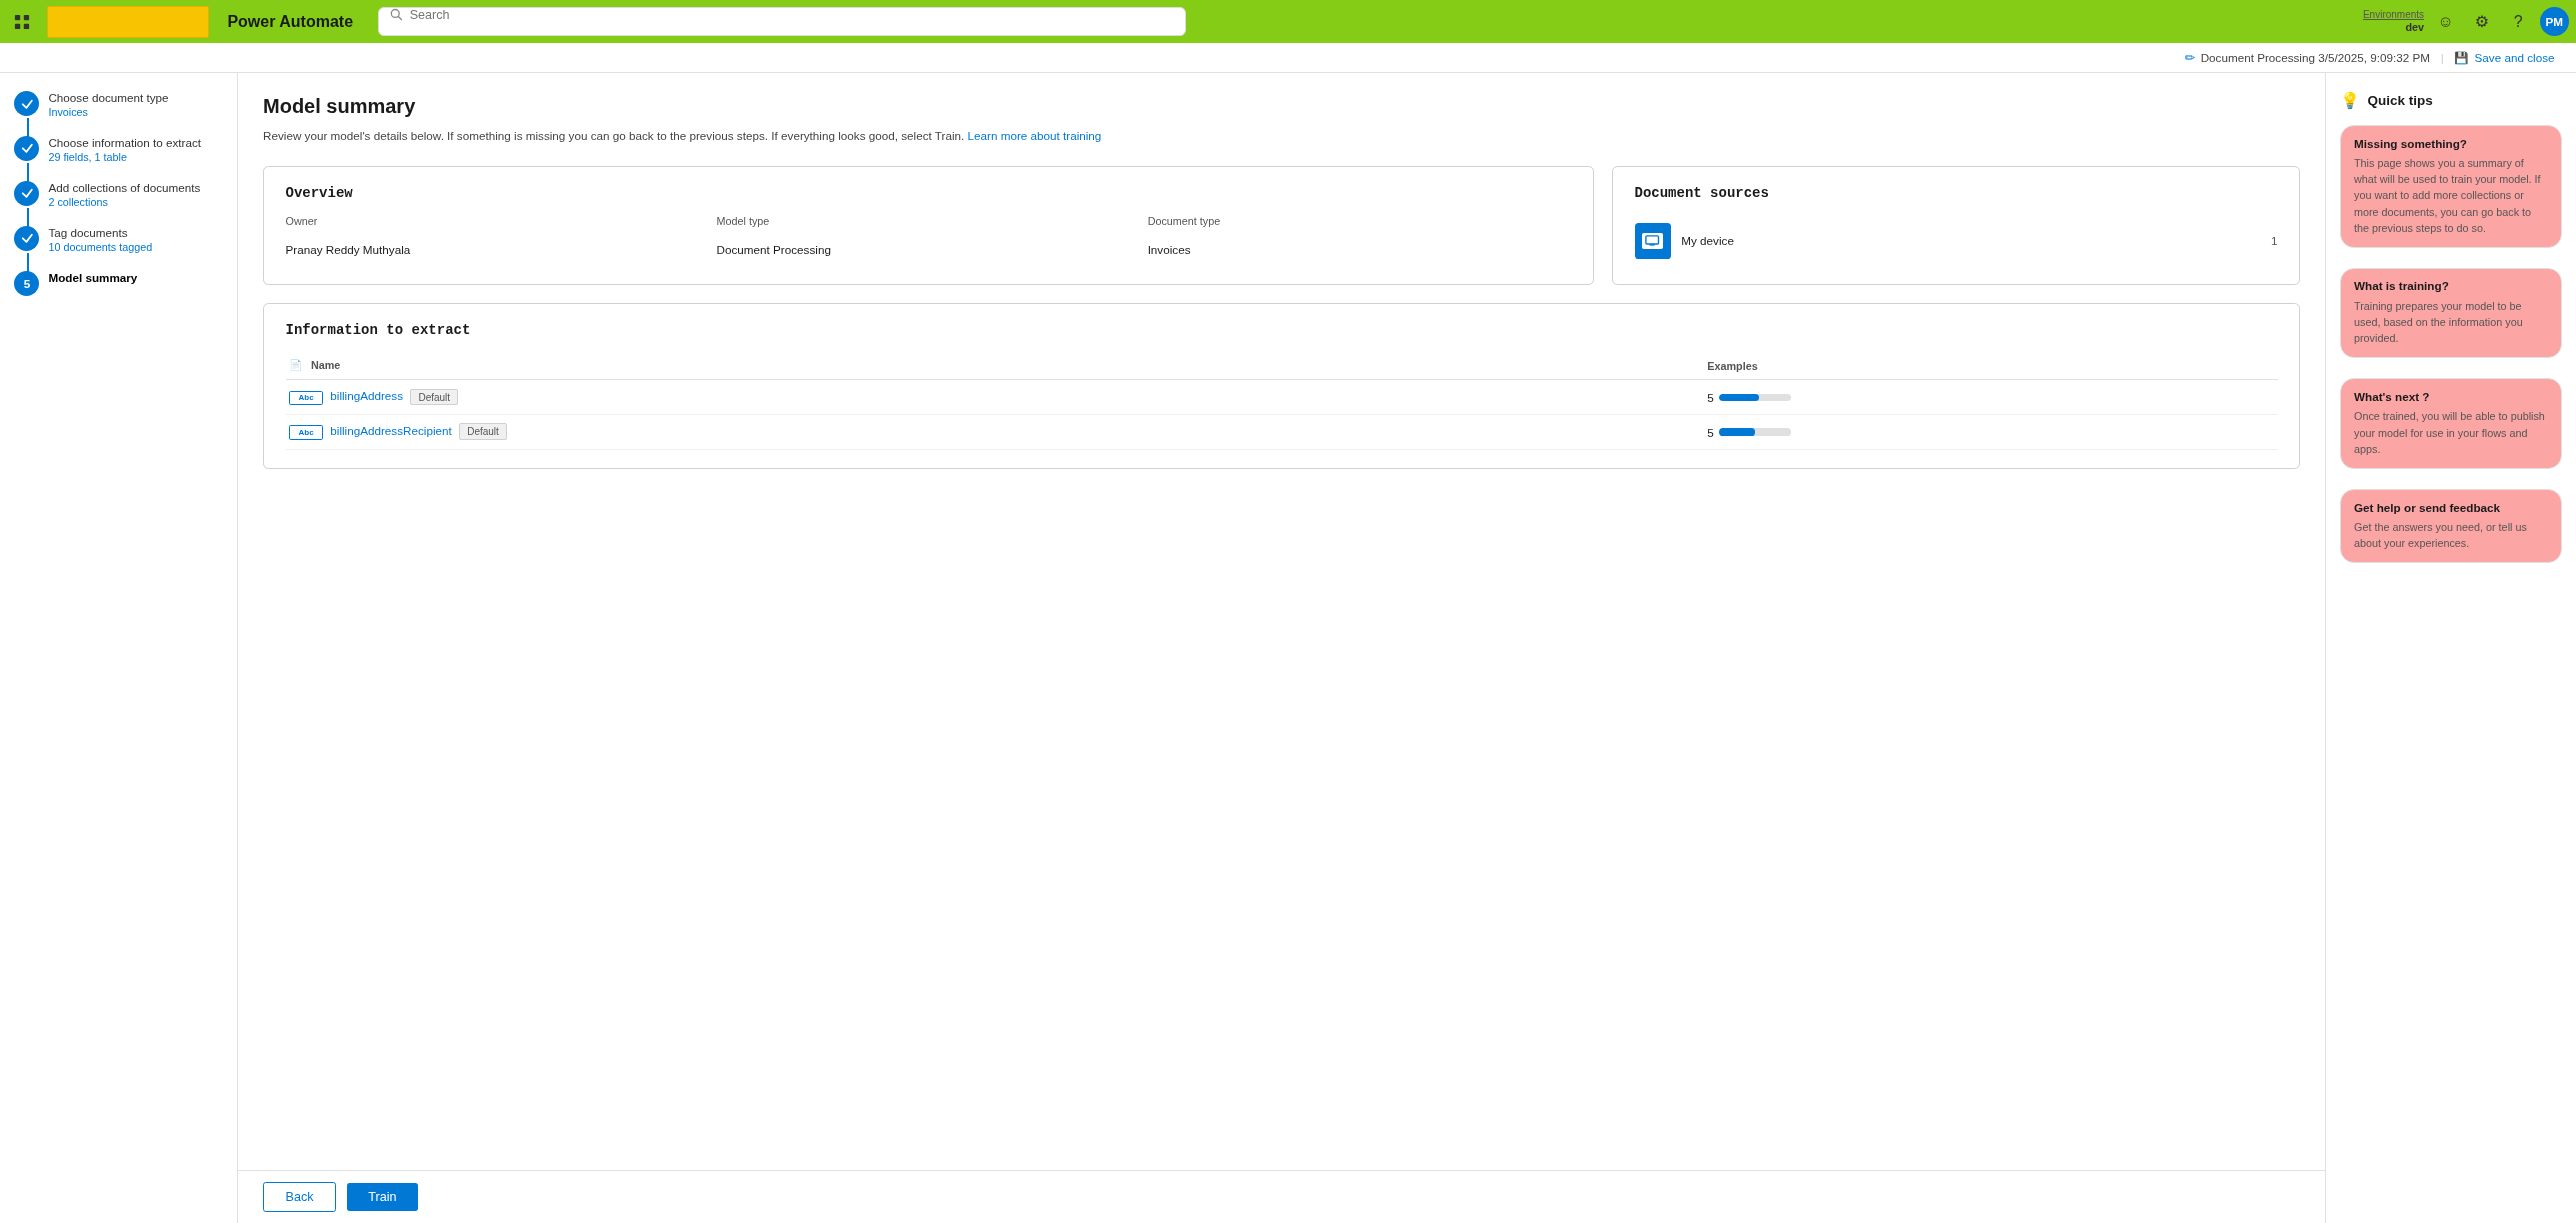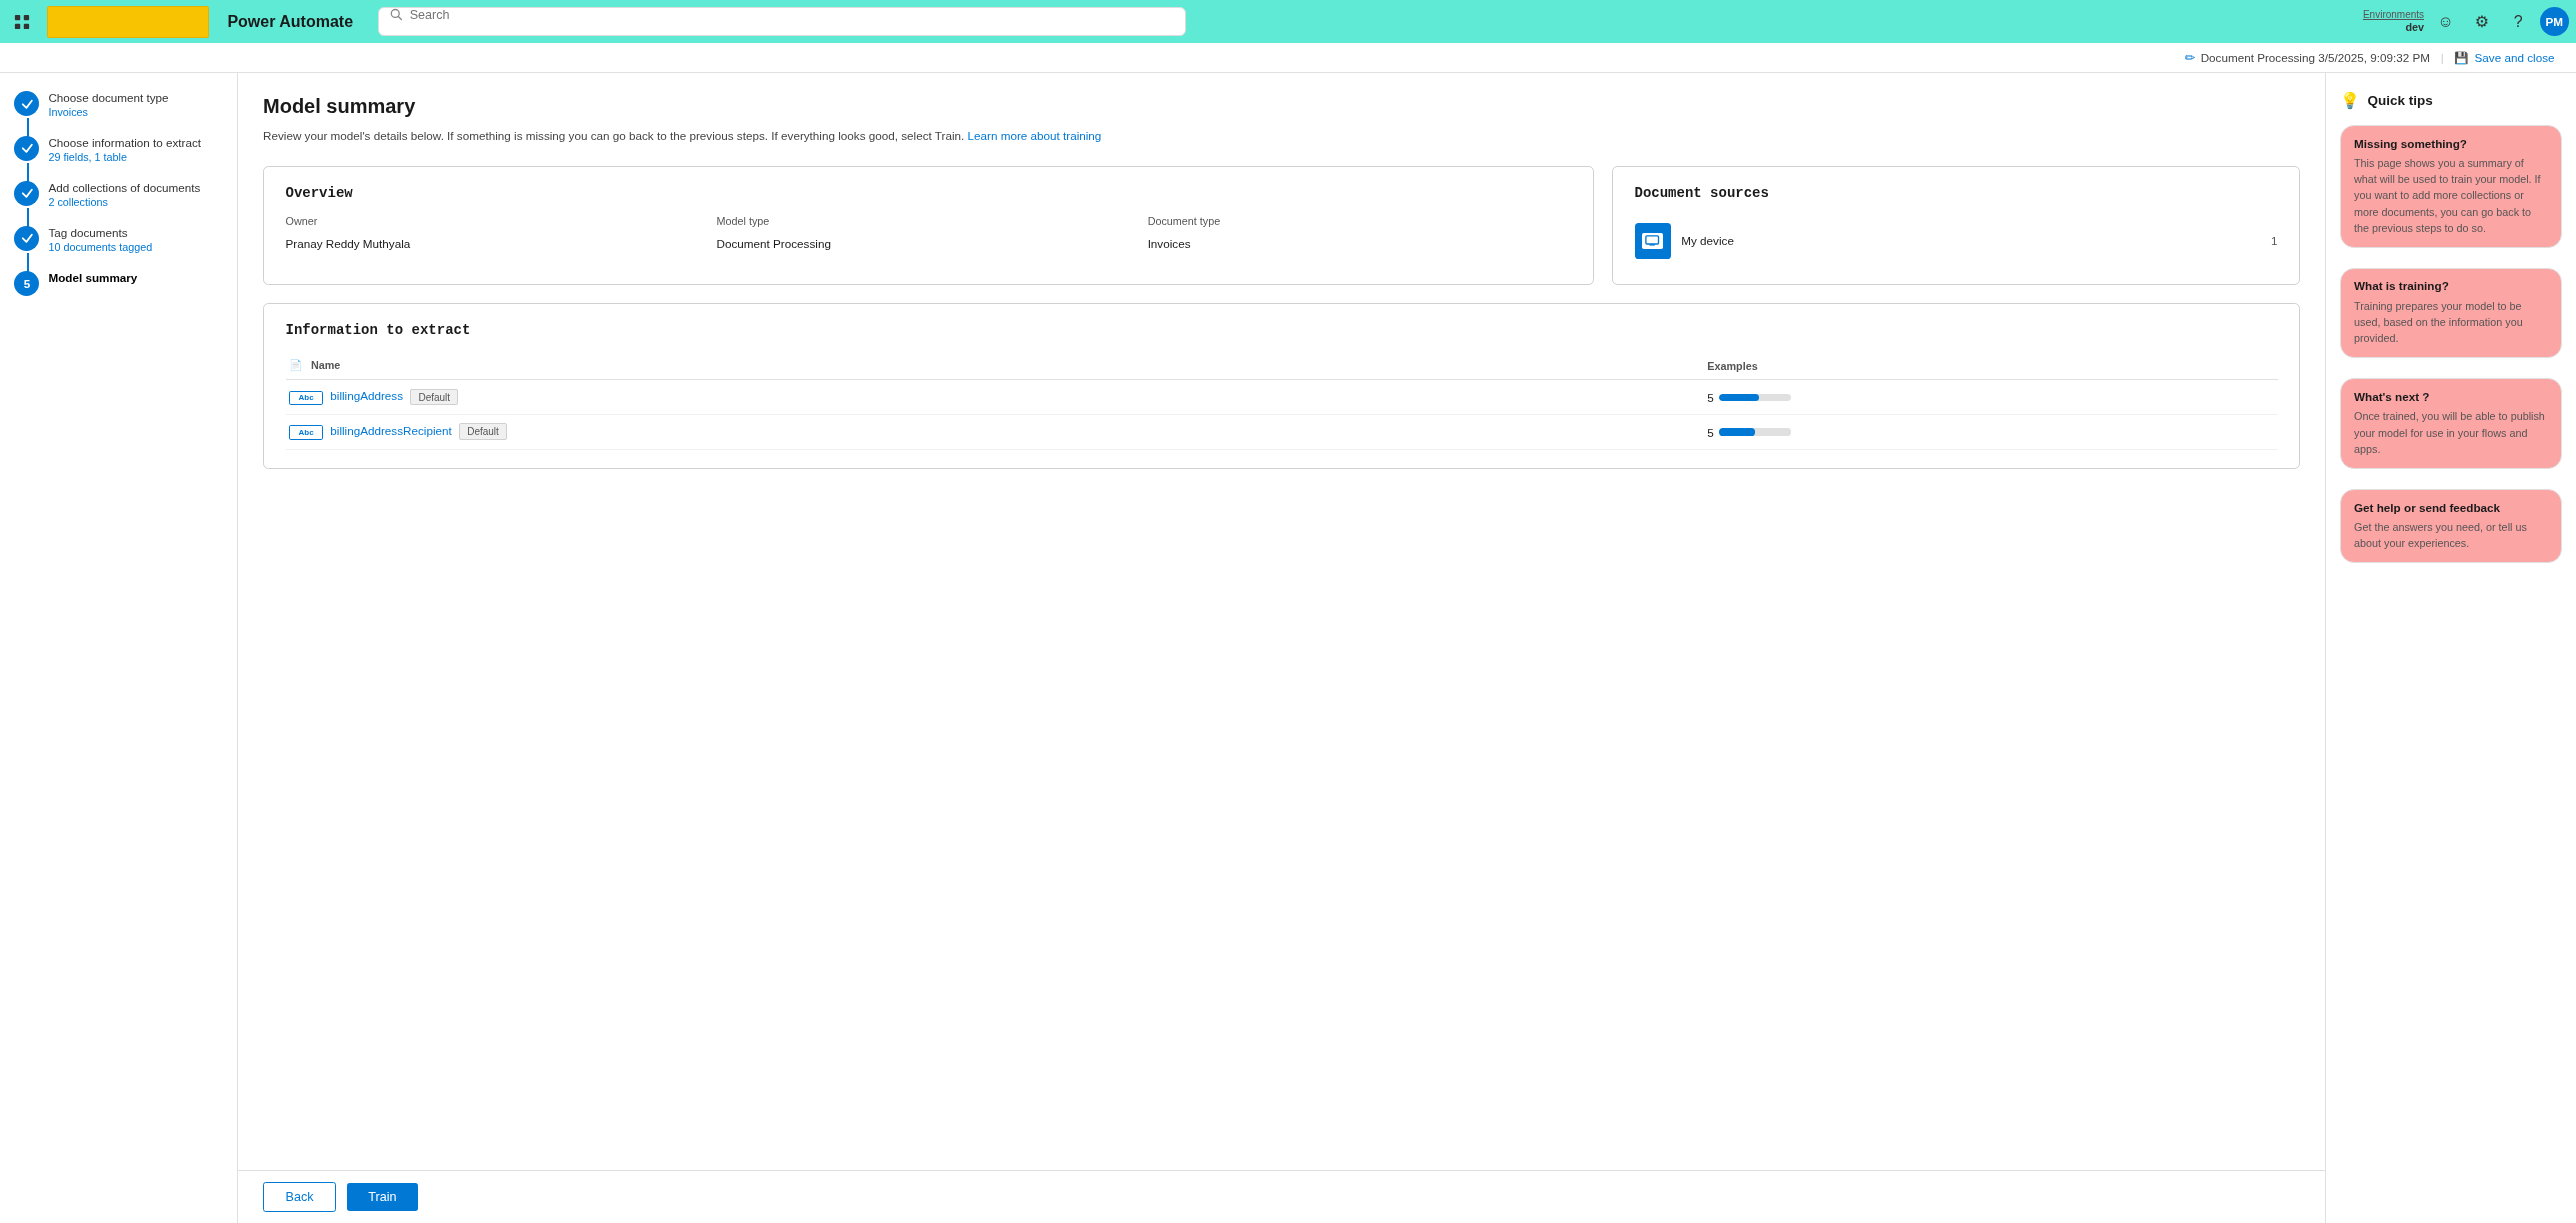--- a/index.html
+++ b/index.html
@@ -2,21 +2,21 @@
 <html style="font-size:14.4px"><head>
   <meta charset="utf-8">
   <style>
     * { box-sizing: border-box; margin: 0; padding: 0; }
     body { font-family: 'Segoe UI', Arial, sans-serif; font-size: 12.6px; background: #fff; color: #333; height: 100vh; display: flex; flex-direction: column; overflow: hidden; }
 
     
     .topnav {
       display: flex;
       align-items: center;
-      background: #5eead4;
+      background: #84cc16;
       height: 43px;
       padding: 0 7.2px;
       flex-shrink: 0;
       gap: 11px;
     }
     .topnav-grid-icon {
       display: flex; align-items: center; justify-content: center;
       width: 29px; height: 29px; cursor: pointer;
       color: #333;
       font-size: 16px;
@@ -163,21 +163,21 @@
     }
     .card-overview { flex: 2; }
     .card-sources { flex: 1; }
     .card-title { font-size: 14px; font-weight: 600; color: #1a1a1a; margin-bottom: 14.4px; font-family: Liberation Mono, monospace; }
 
     .overview-grid {
       display: grid;
       grid-template-columns: 1fr 1fr 1fr;
       gap: 14.4px 7.2px;
     }
-    .overview-item-label { font-size: 10.8px; color: #555; margin-bottom: 10px; }
+    .overview-item-label { font-size: 10.8px; color: #555; margin-bottom: 16px; }
     .overview-item-value { font-size: 11.7px; color: #1a1a1a; }
 
     .overview-collections { margin-top: 10.8px; }
     .overview-collections .overview-item-label { font-size: 10.8px; color: #555; margin-bottom: 3.6px; }
     .overview-collections .overview-item-value { font-size: 11.7px; }
 
     
     .source-item {
       display: flex; align-items: center; gap: 10.8px; padding: 7.2px 0;
     }

